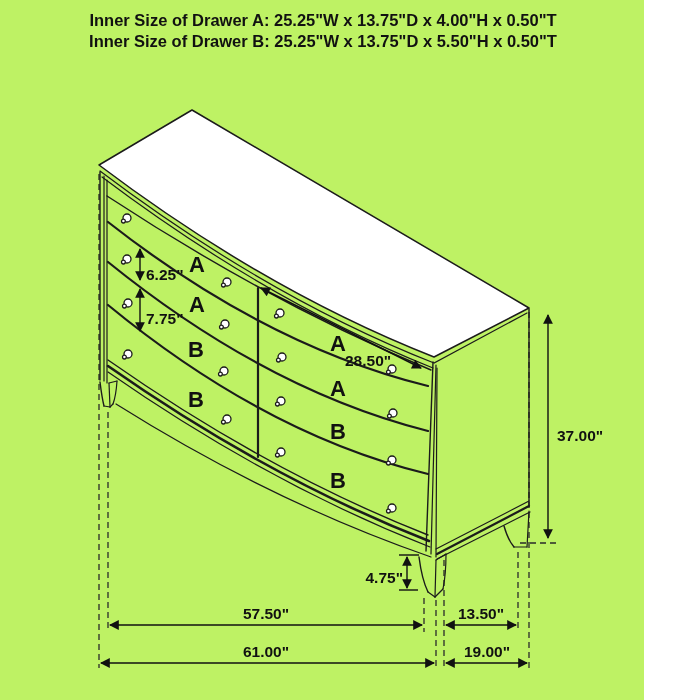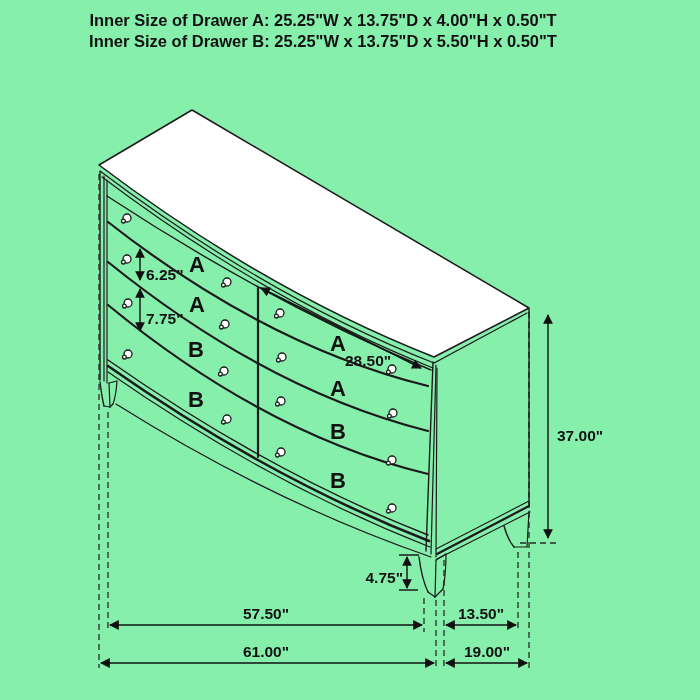--- a/index.html
+++ b/index.html
@@ -1,16 +1,16 @@
 <!DOCTYPE html>
 <html><head>
 <meta charset="utf-8">
 <style>
   html,body{margin:0;padding:0;background:#ffffff;}
-  .stage{position:relative;width:700px;height:700px;background:#86efac;overflow:hidden;}
+  .stage{position:relative;width:644px;height:700px;background:#bef264;overflow:hidden;}
   svg{display:block;}
   svg text{font-family:"Liberation Sans","DejaVu Sans",sans-serif;font-weight:bold;fill:#111111;}
   .hdr{font-size:16.5px;text-anchor:middle;}
   .dim{font-size:15.5px;}
   .dim-mid{font-size:15.5px;text-anchor:middle;}
   .dim-end{font-size:15.5px;text-anchor:end;}
   .redlab{font-size:22px;text-anchor:middle;}
   .ln{stroke:#1b1b1b;fill:none;stroke-linecap:round;}
   .w1{stroke-width:1.2;}
   .w14{stroke-width:1.4;}

